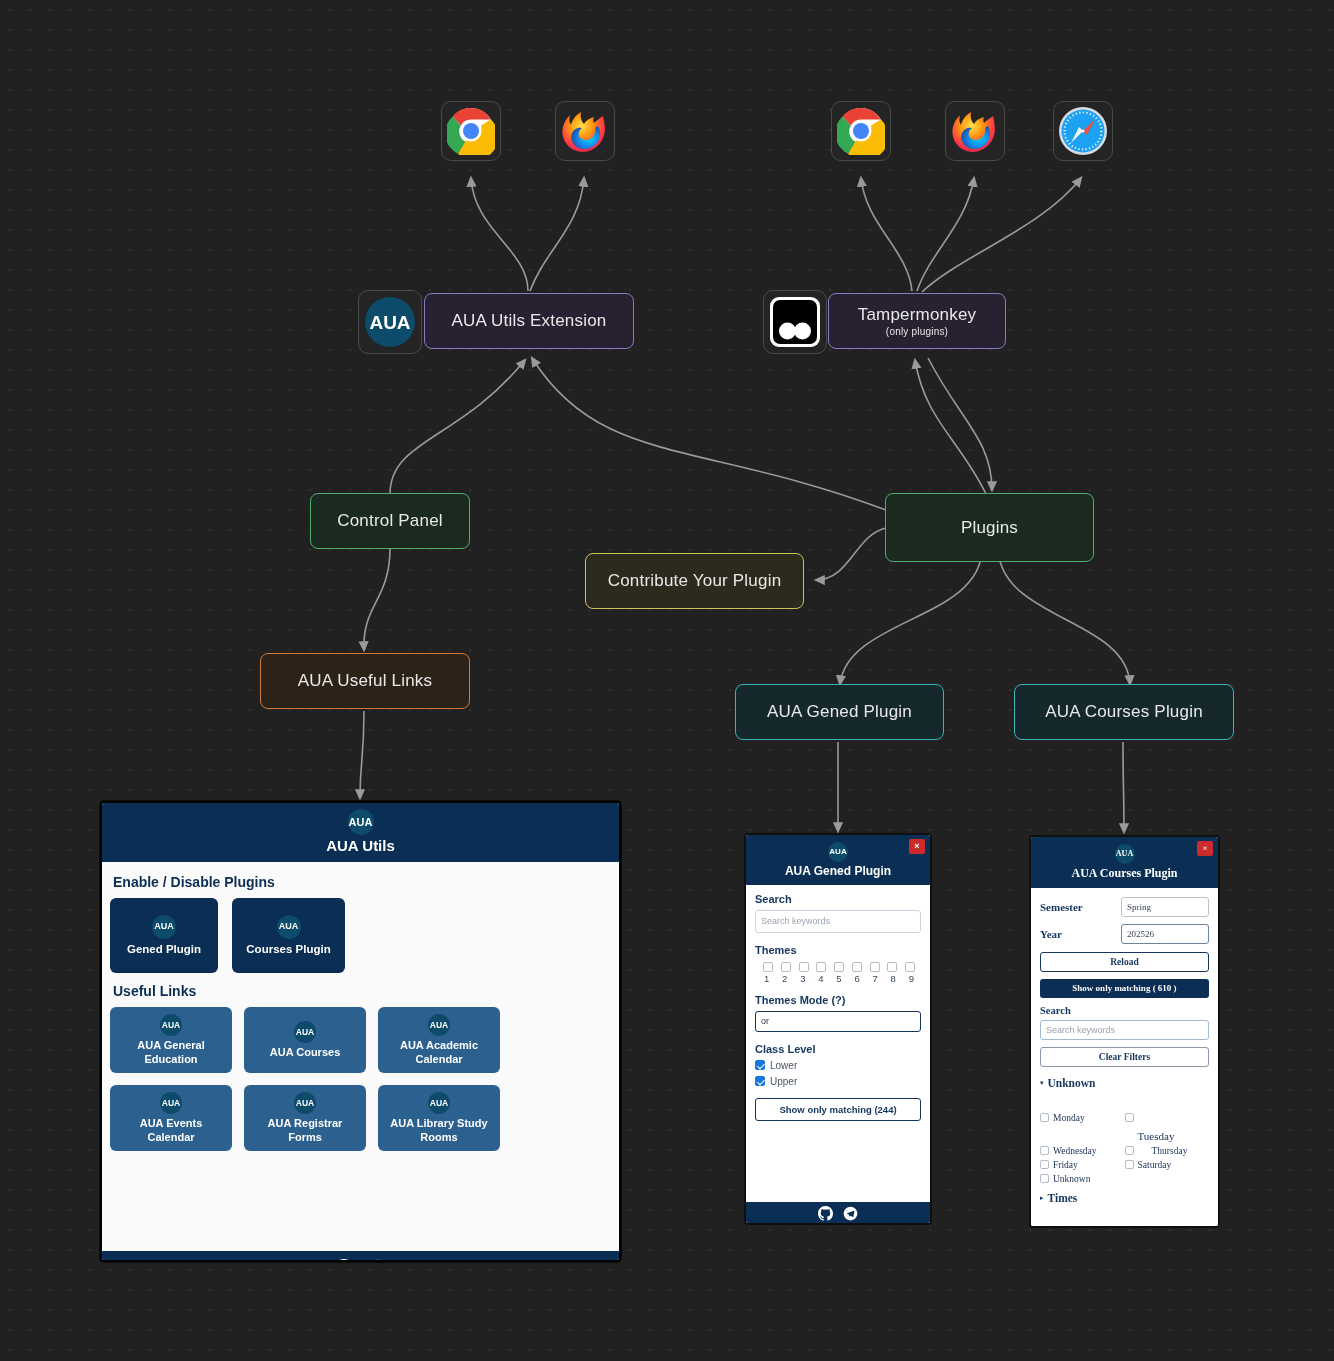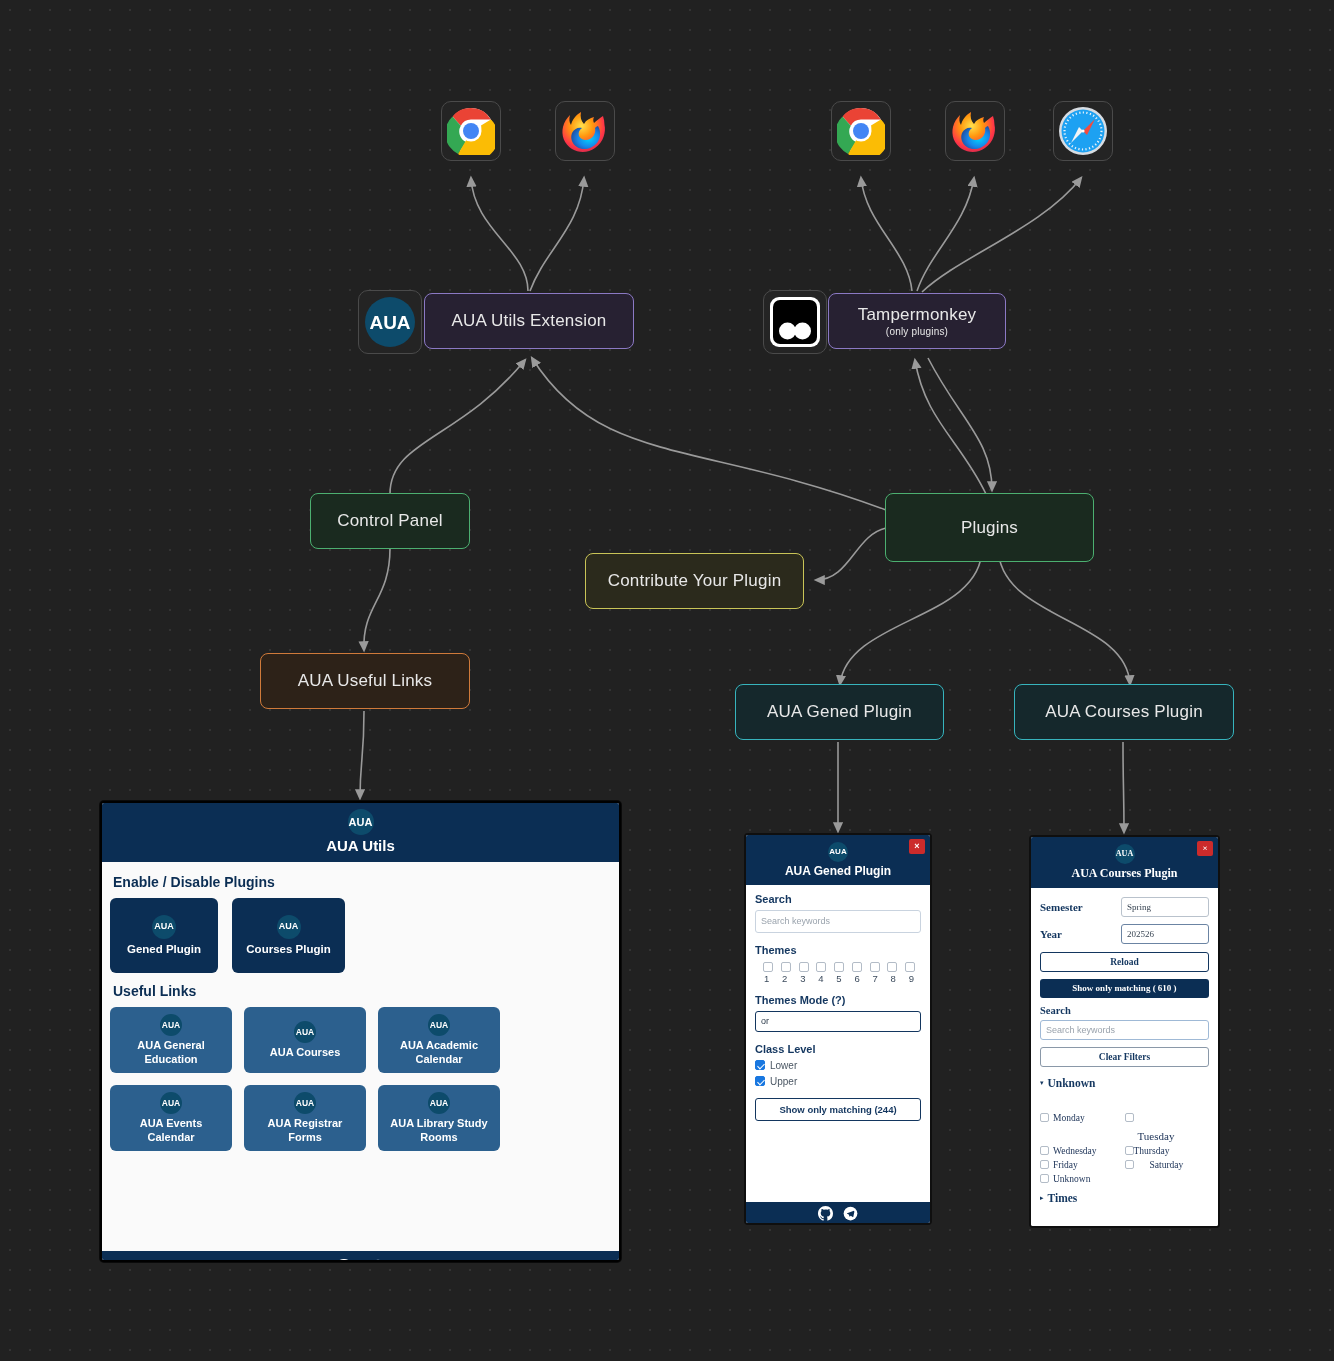--- a/index.html
+++ b/index.html
@@ -476,29 +476,29 @@
           <span style="font-size:9.5px;color:#20365a;">Monday</span>
         </div>
         <div style="display:flex;align-items:center;gap:4px;">
           <span class="cbx" style="width:9px;height:9px;"></span>
           <span style="font-size:11px;color:#20365a;margin-top:36px;">Tuesday</span>
         </div>
         <div style="display:flex;align-items:center;gap:4px;">
           <span class="cbx" style="width:9px;height:9px;"></span>
           <span style="font-size:9.5px;color:#20365a;">Wednesday</span>
         </div>
-        <div style="display:flex;align-items:flex-start;gap:0;">
+        <div style="display:flex;align-items:flex-start;gap:18px;">
           <span class="cbx" style="width:9px;height:9px;"></span>
           <span style="font-size:9.5px;color:#20365a;">Thursday</span>
         </div>
         <div style="display:flex;align-items:center;gap:4px;">
           <span class="cbx" style="width:9px;height:9px;"></span>
           <span style="font-size:9.5px;color:#20365a;">Friday</span>
         </div>
-        <div style="display:flex;align-items:center;gap:16px;">
+        <div style="display:flex;align-items:center;gap:4px;">
           <span class="cbx" style="width:9px;height:9px;"></span>
           <span style="font-size:9.5px;color:#20365a;">Saturday</span>
         </div>
         <div style="display:flex;align-items:center;gap:4px;">
           <span class="cbx" style="width:9px;height:9px;"></span>
           <span style="font-size:9.5px;color:#20365a;">Unknown</span>
         </div>
       </div>
       <div style="margin-top:8px;display:flex;align-items:center;gap:4px;">
         <span style="color:#13365f;font-size:7px;">▸</span>

